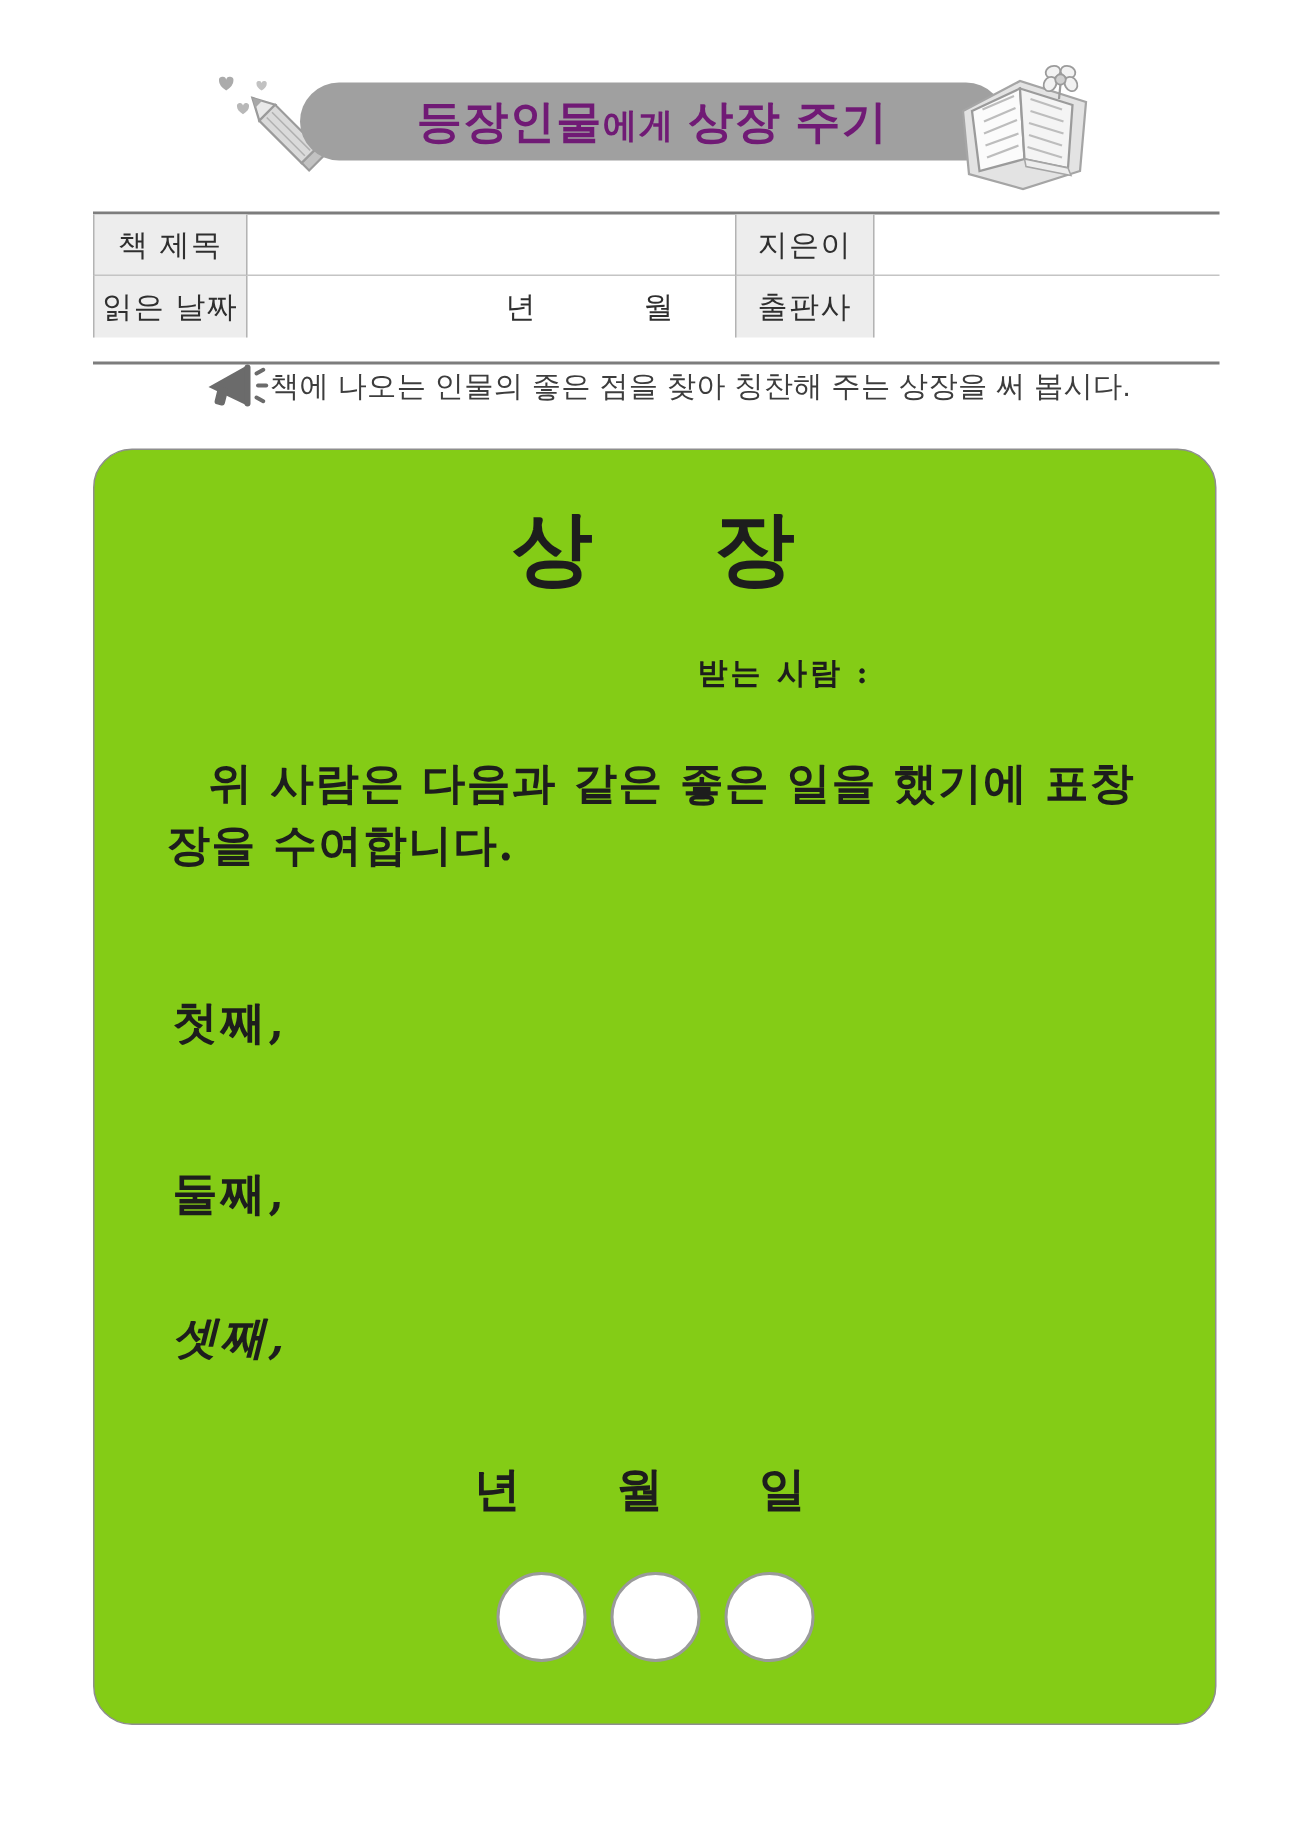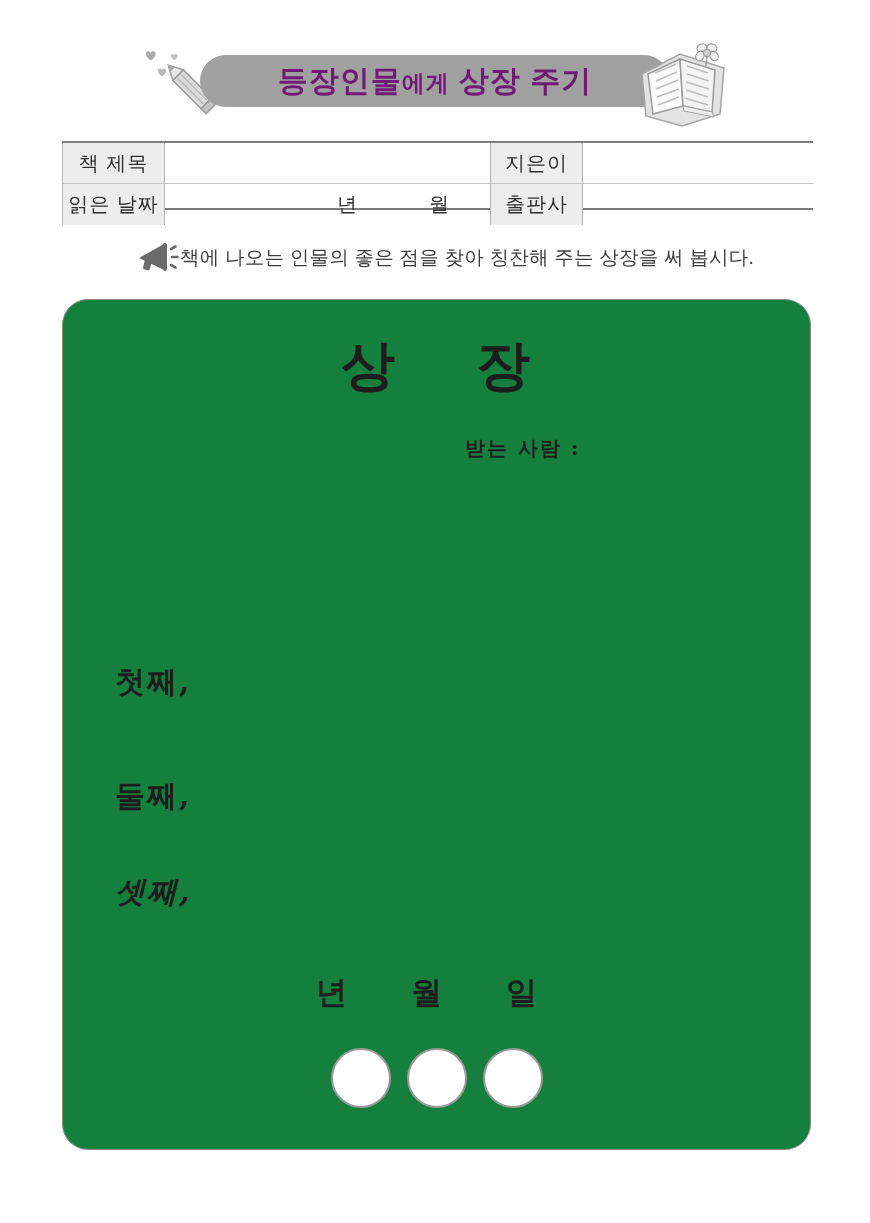--- a/index.html
+++ b/index.html
@@ -22,21 +22,21 @@
   .banner-title { color: #701a75; font-weight: bold; letter-spacing: 1px; white-space: nowrap; }
   .banner-title .seg-lg { font-size: 30px; }
   .banner-title .seg-sm { font-size: 23px; }
   .banner-title .seg-gap { margin-left: 9px; }
   .pencil-wrap { position: absolute; left: 138px; top: 45px; width: 100px; height: 85px; }
   .book-wrap   { position: absolute; left: 636px; top: 40px; width: 96px; height: 92px; }
 
   
   .info-table {
     position: absolute; left: 62px; top: 141px;
-    width: 751px; height: 69px;
+    width: 751px; height: 102px;
     border-top: 2px solid #7d7d7d;
     border-bottom: 2px solid #7d7d7d;
     display: grid;
     grid-template-columns: 103px 325px 93px 230px;
     grid-template-rows: 41px 41px;
     font-size: 20px;
   }
   .cell { display: flex; align-items: center; }
   .cell-label {
     background: #ededed;
@@ -56,21 +56,21 @@
   }
   .instruction-text { font-size: 19.5px; color: #3d3d3d; letter-spacing: 0.2px; }
   .megaphone-wrap { width: 42px; height: 32px; flex: 0 0 auto; }
 
   
   .certificate {
     position: absolute; left: 62px; top: 299px;
     width: 749px; height: 851px;
     border: 1.5px solid #8e8e8e;
     border-radius: 26px;
-    background: #15803d;
+    background: #84cc16;
     font-family: "DejaVu Serif", serif;
     color: #1d1d1d;
   }
   .cert-title {
     position: absolute; left: 0; top: 30px; width: 100%;
     text-align: center;
     font-size: 54px; font-weight: bold;
     word-spacing: 58px;
     letter-spacing: 2px;
   }
@@ -186,20 +186,21 @@
       <line x1="34" y1="16" x2="39.5" y2="16" stroke="#6b6b6b" stroke-width="2.6" stroke-linecap="round"></line>
       <line x1="33" y1="24" x2="37.5" y2="26.5" stroke="#6b6b6b" stroke-width="2.6" stroke-linecap="round"></line>
     </svg>
   </div>
   <div class="instruction-text">책에 나오는 인물의 좋은 점을 찾아 칭찬해 주는 상장을 써 봅시다.</div>
 </div>
 
 <div class="certificate">
   <div class="cert-title">상 장</div>
   <div class="recipient">받는 사람 :</div>
+  <div class="cert-body">위 사람은 다음과 같은 좋은 일을 했기에 표창장을 수여합니다.</div>
 
   <div class="cert-item item-0">첫째,</div>
   <div class="cert-item item-1">둘째,</div>
   <div class="cert-item item-2">셋째,</div>
 
   <div class="cert-date">
     <span>년</span>
     <span>월</span>
     <span>일</span>
   </div>

